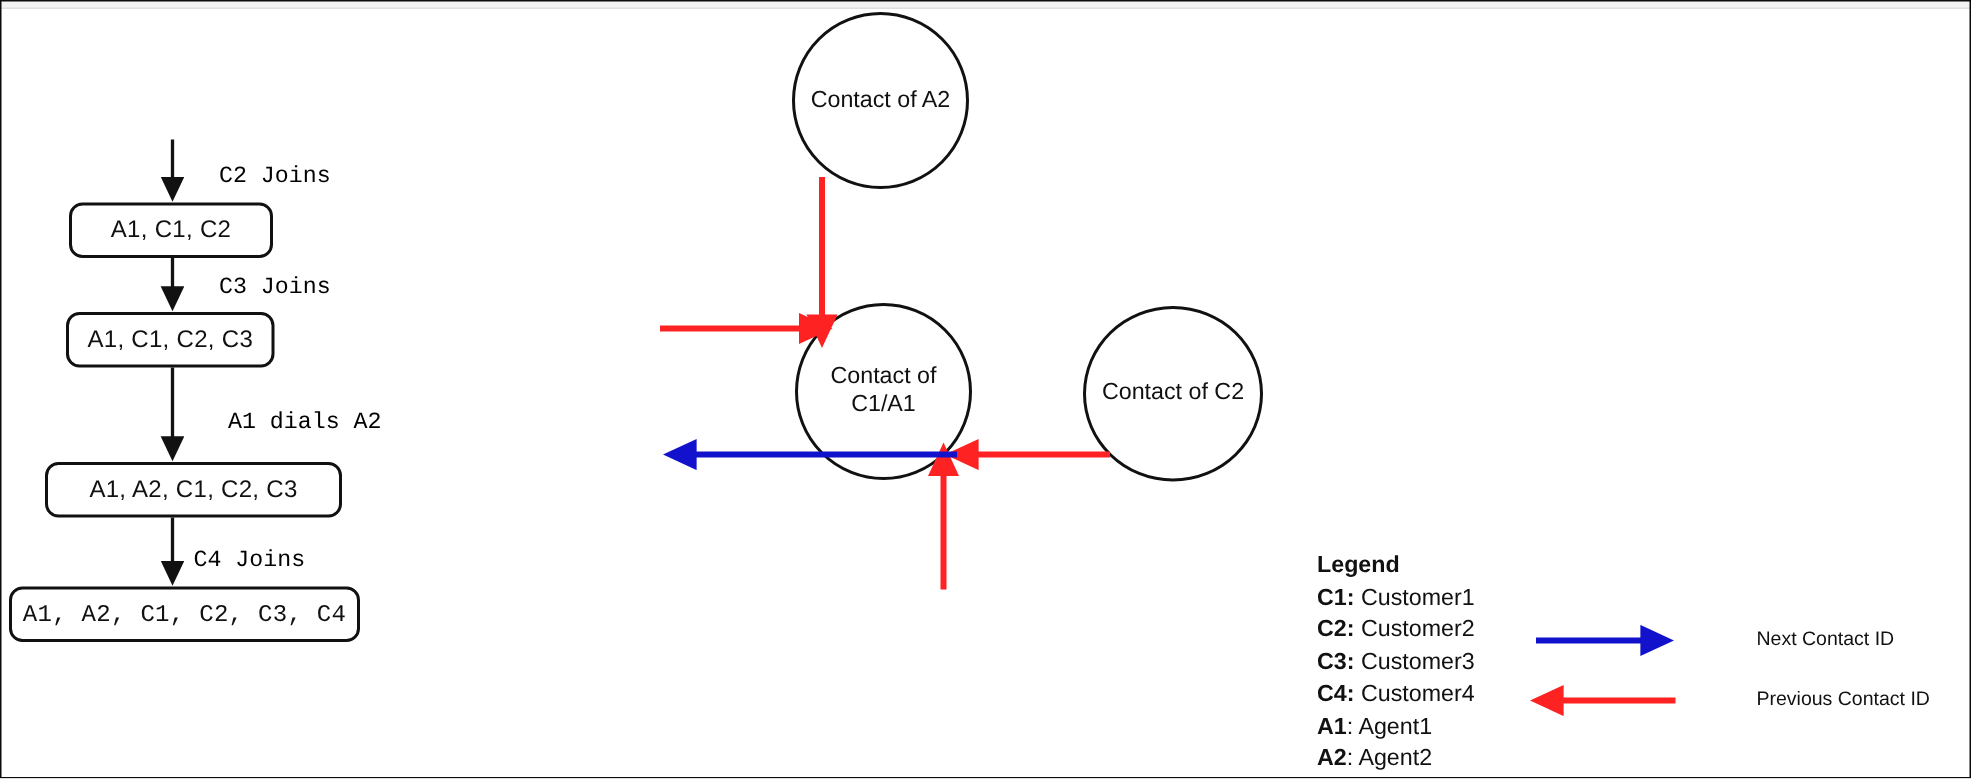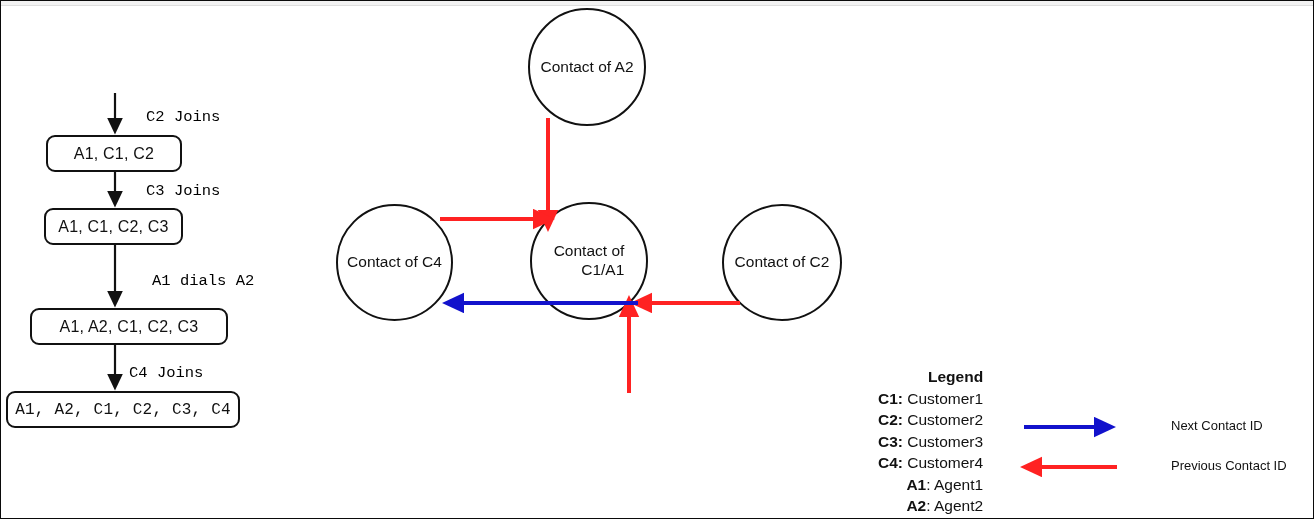--- a/index.html
+++ b/index.html
@@ -69,31 +69,30 @@
     border-radius: 50%;
     background: transparent;
     display: flex;
     align-items: center;
     justify-content: center;
     text-align: center;
     font-size: 15.5px;
     line-height: 1.22;
     color: #111111;
   }
-  .node-circle span { display: block; text-align: right; }
+  .node-circle span { display: block; }
 
   
   #legend {
     position: absolute;
     left: 878px;
     top: 366px;
     font-size: 15.5px;
     color: #111111;
     line-height: 21.5px;
-    text-align: right;
   }
   #legend .legend-title {
     font-weight: bold;
     font-size: 15.5px;
   }
   #legend .key { font-weight: bold; }
   .legend-text {
     position: absolute;
     font-size: 13px;
     color: #111111;
@@ -141,25 +140,20 @@
   <div class="flow-box" style="left:6px; top:391px; width:234px; height:37px;font-family:Liberation Mono, monospace;">
     <span>A1, A2, C1, C2, C3, C4</span>
   </div>
 
   <div class="node-circle" style="left:528px; top:8px; width:118px; height:118px;">
     <div>
       <span>Contact of A2</span>
     </div>
   </div>
 
-  <div class="node-circle" style="left:336px; top:204px; width:117px; height:117px;">
-    <div>
-      <span>Contact of C4</span>
-    </div>
-  </div>
 
   <div class="node-circle" style="left:530px; top:202px; width:118px; height:118px;">
     <div>
       <span>Contact of</span>
       <span>C1/A1</span>
     </div>
   </div>
 
   <div class="node-circle" style="left:722px; top:204px; width:120px; height:117px;">
     <div>

